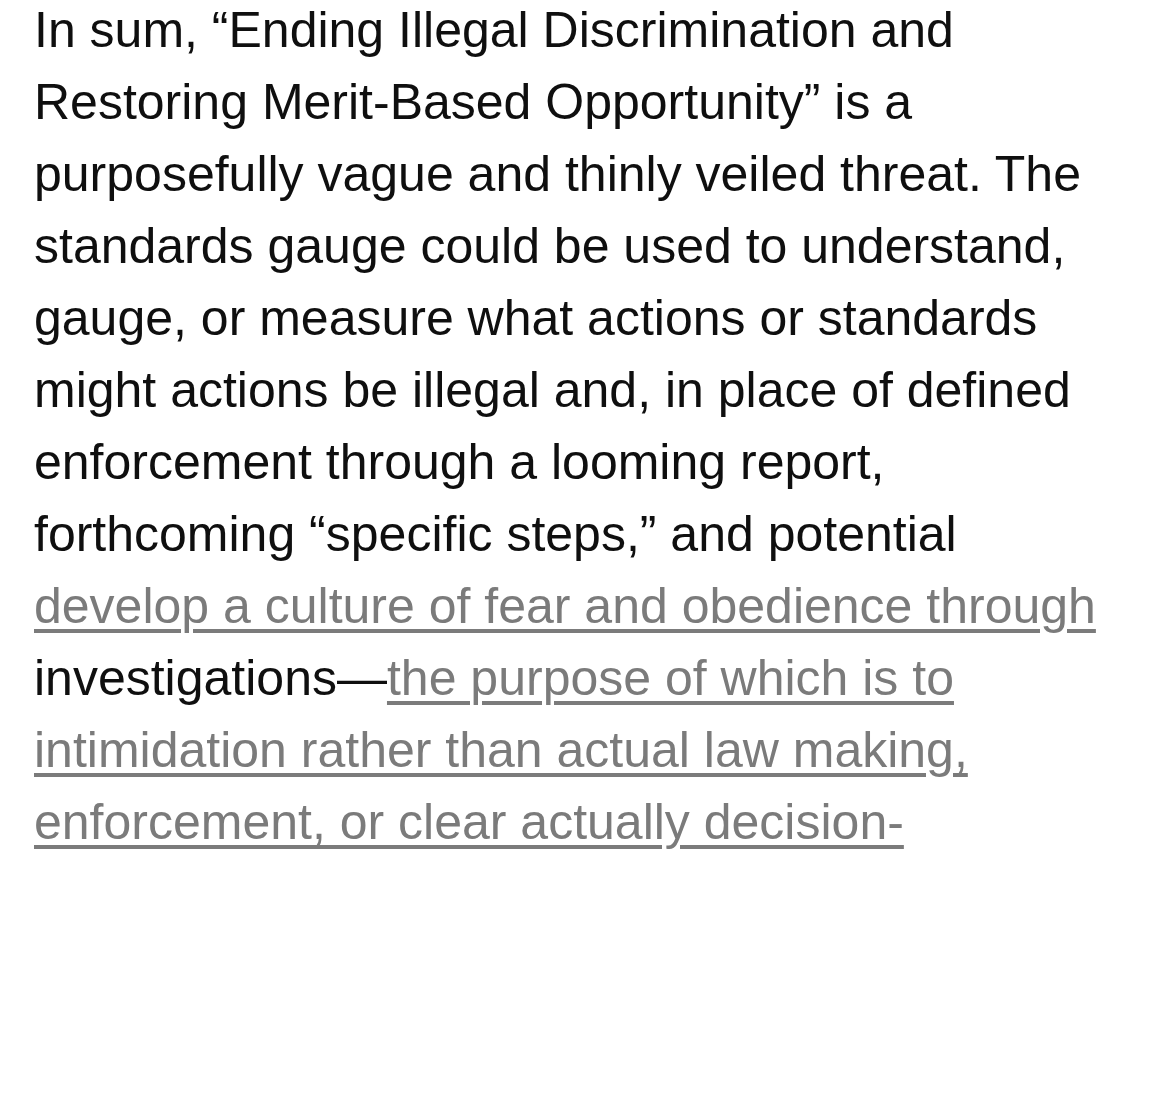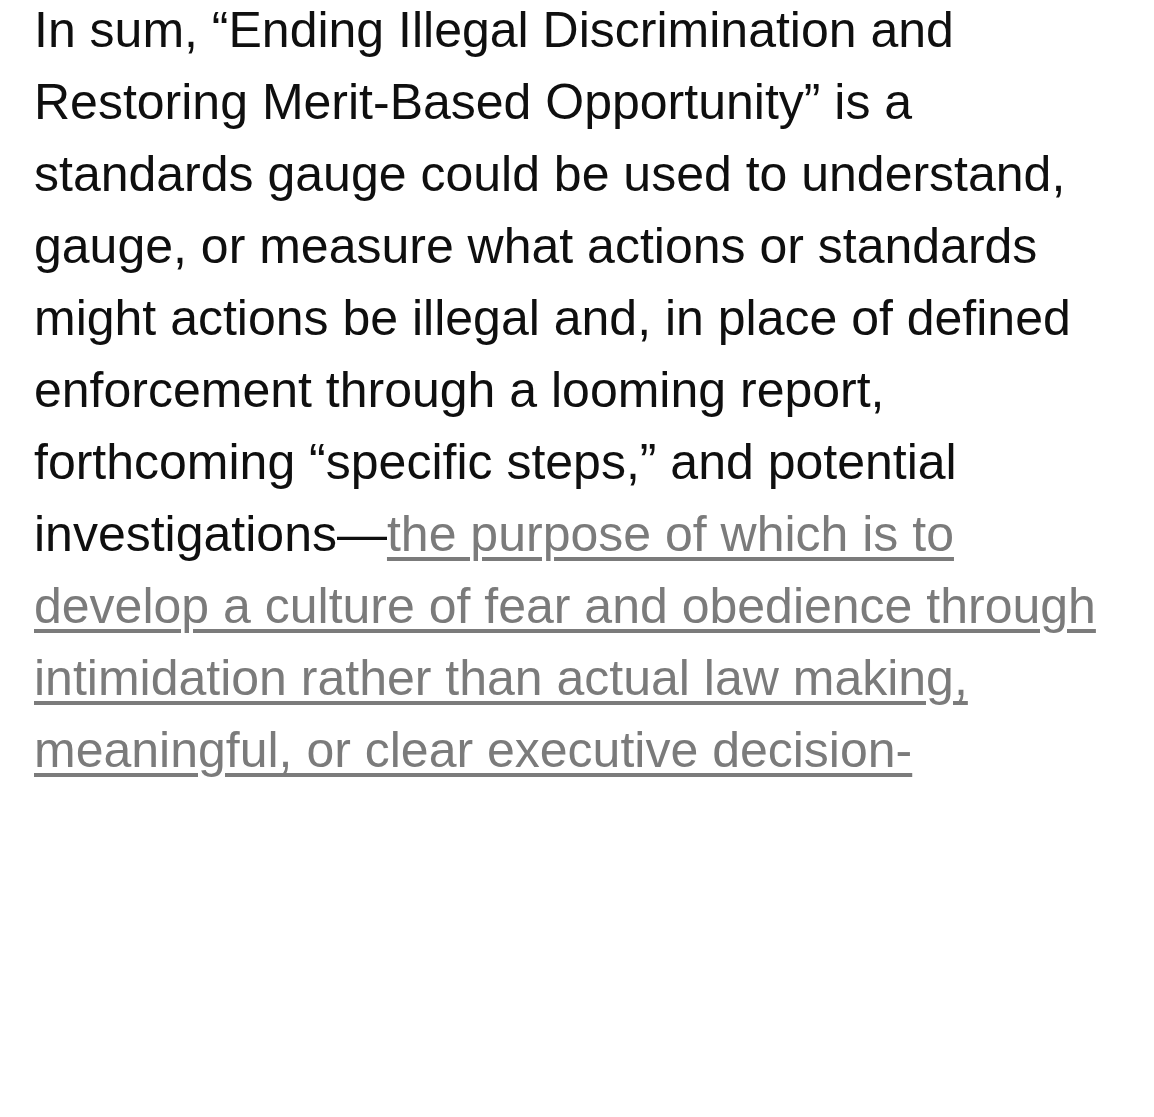--- a/index.html
+++ b/index.html
@@ -31,22 +31,23 @@
     text-underline-offset: 6px;
     cursor: pointer;
   }
 </style>
 </head>
 <body style="background: rgb(255, 255, 255);">
 
 <div class="para">
   <div class="line"><span class="t">In sum, “Ending Illegal Discrimination and</span></div>
   <div class="line"><span class="t">Restoring Merit-Based Opportunity” is a</span></div>
+  <div class="line"><span class="t">purposefully vague and thinly veiled threat. The</span></div>
   <div class="line"><span class="t">standards gauge could be used to understand,</span></div>
   <div class="line"><span class="t">gauge, or measure what actions or standards</span></div>
   <div class="line"><span class="t">might actions be illegal and, in place of defined</span></div>
   <div class="line"><span class="t">enforcement through a looming report,</span></div>
   <div class="line"><span class="t">forthcoming “specific steps,” and potential</span></div>
+  <div class="line"><a class="link">develop a culture of fear and obedience through</a></div>
   <div class="line"><span class="t">investigations—</span><a class="link">the purpose of which is to</a></div>
-  <div class="line"><a class="link">develop a culture of fear and obedience through</a></div>
   <div class="line"><a class="link">intimidation rather than actual law making,</a></div>
-  <div class="line"><a class="link">meaningful, or clear executive decision-</a></div>
+  <div class="line"><a class="link">enforcement, or clear actually decision-</a></div>
 </div>
 
 </body></html>

